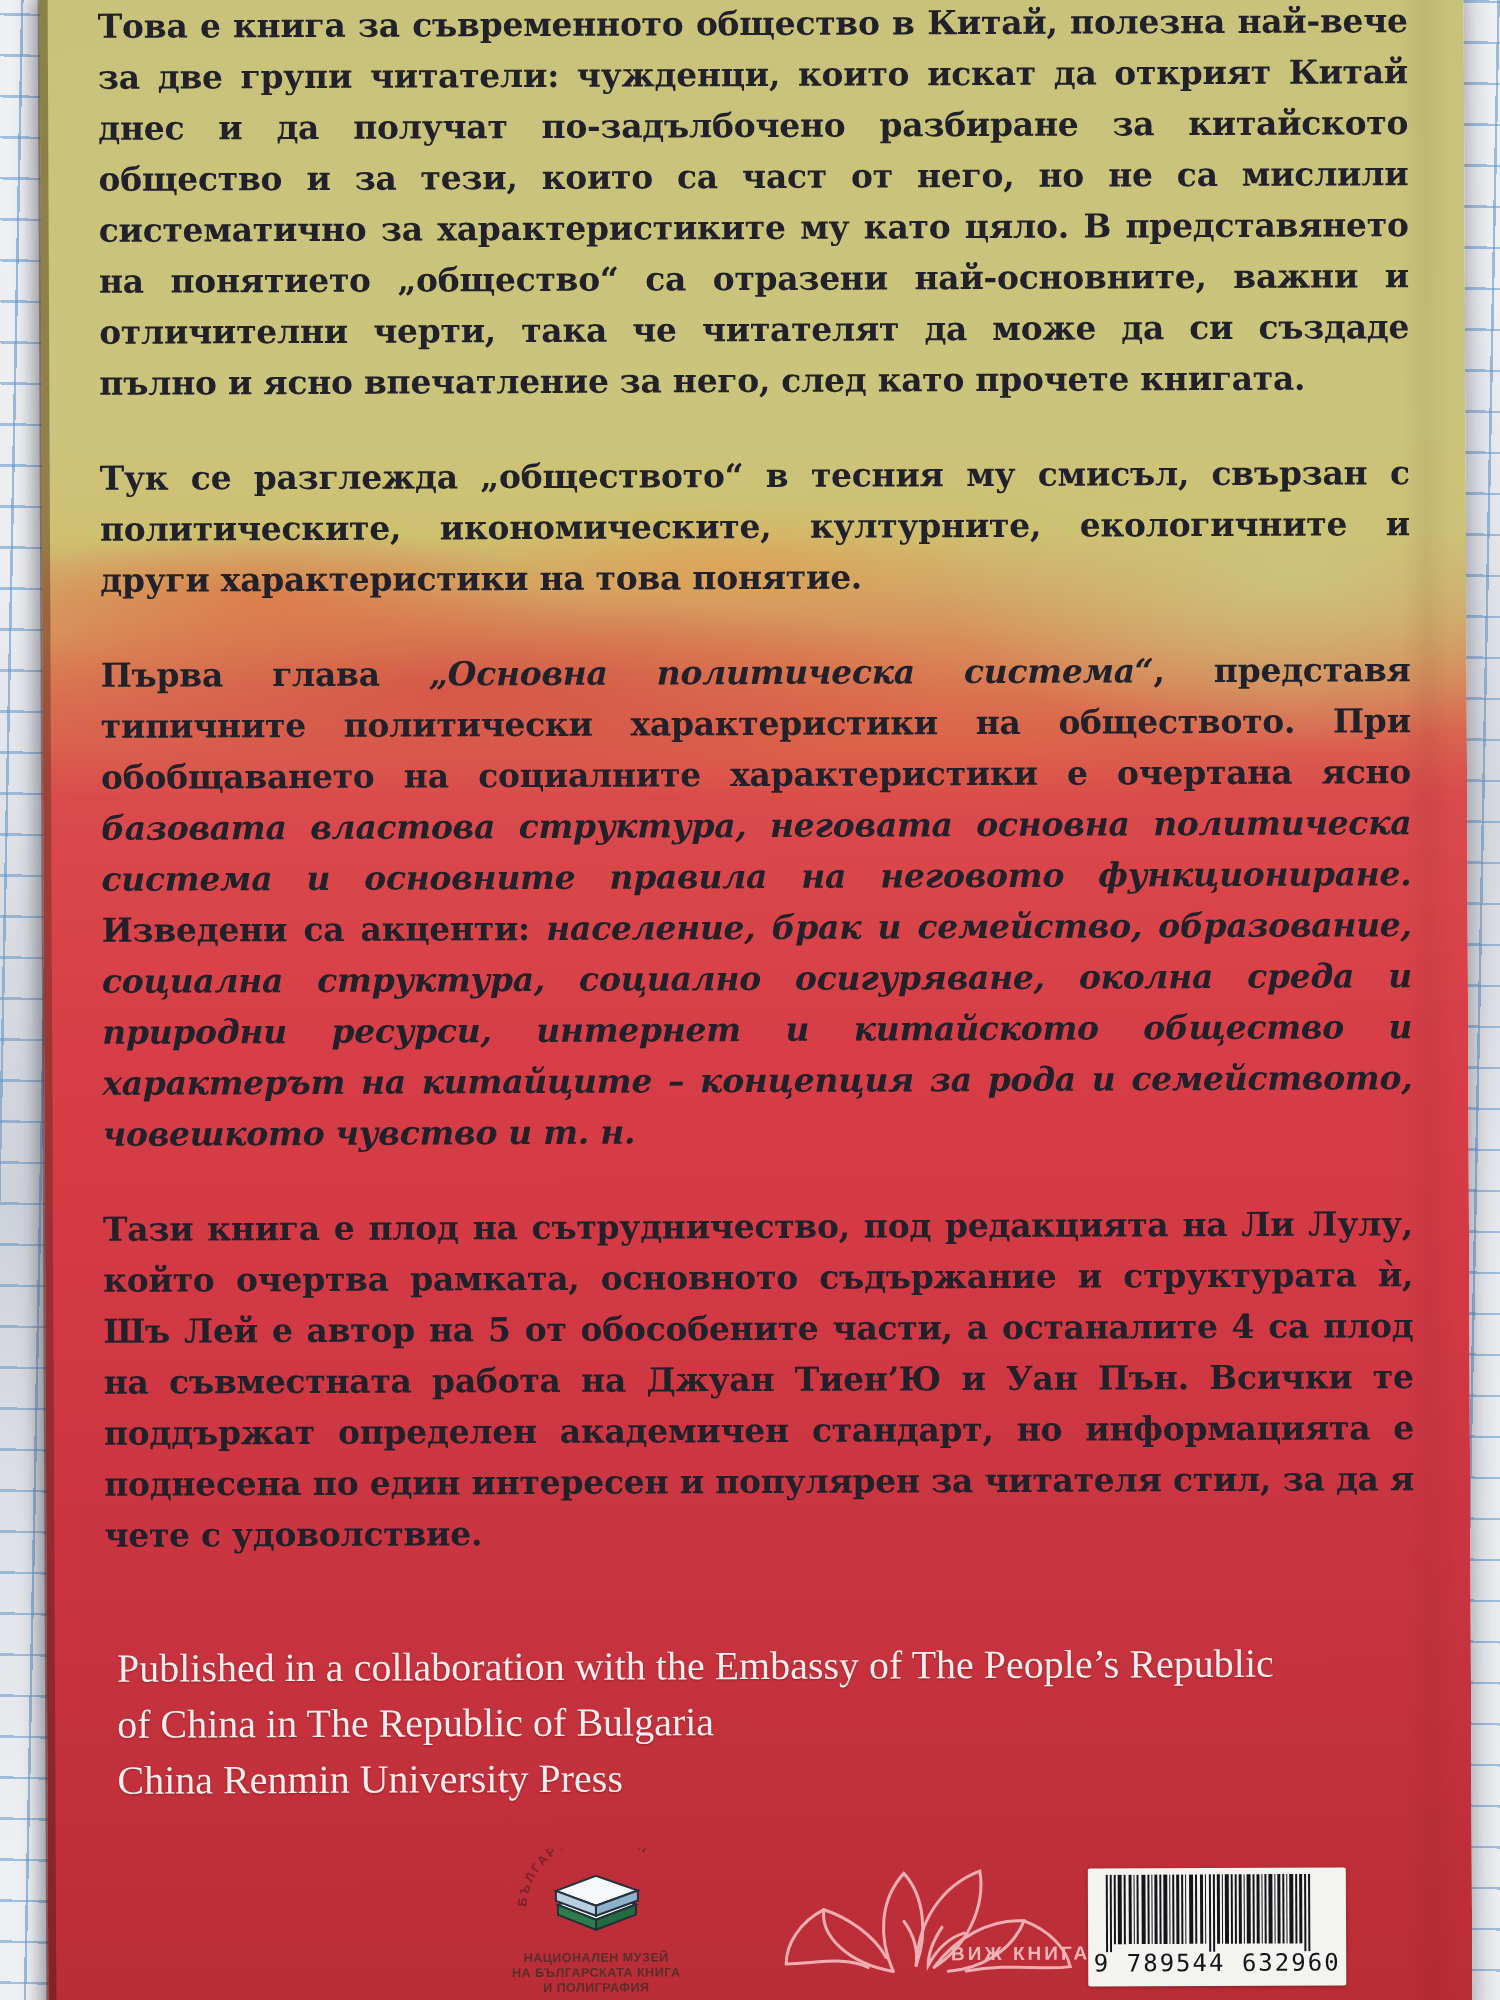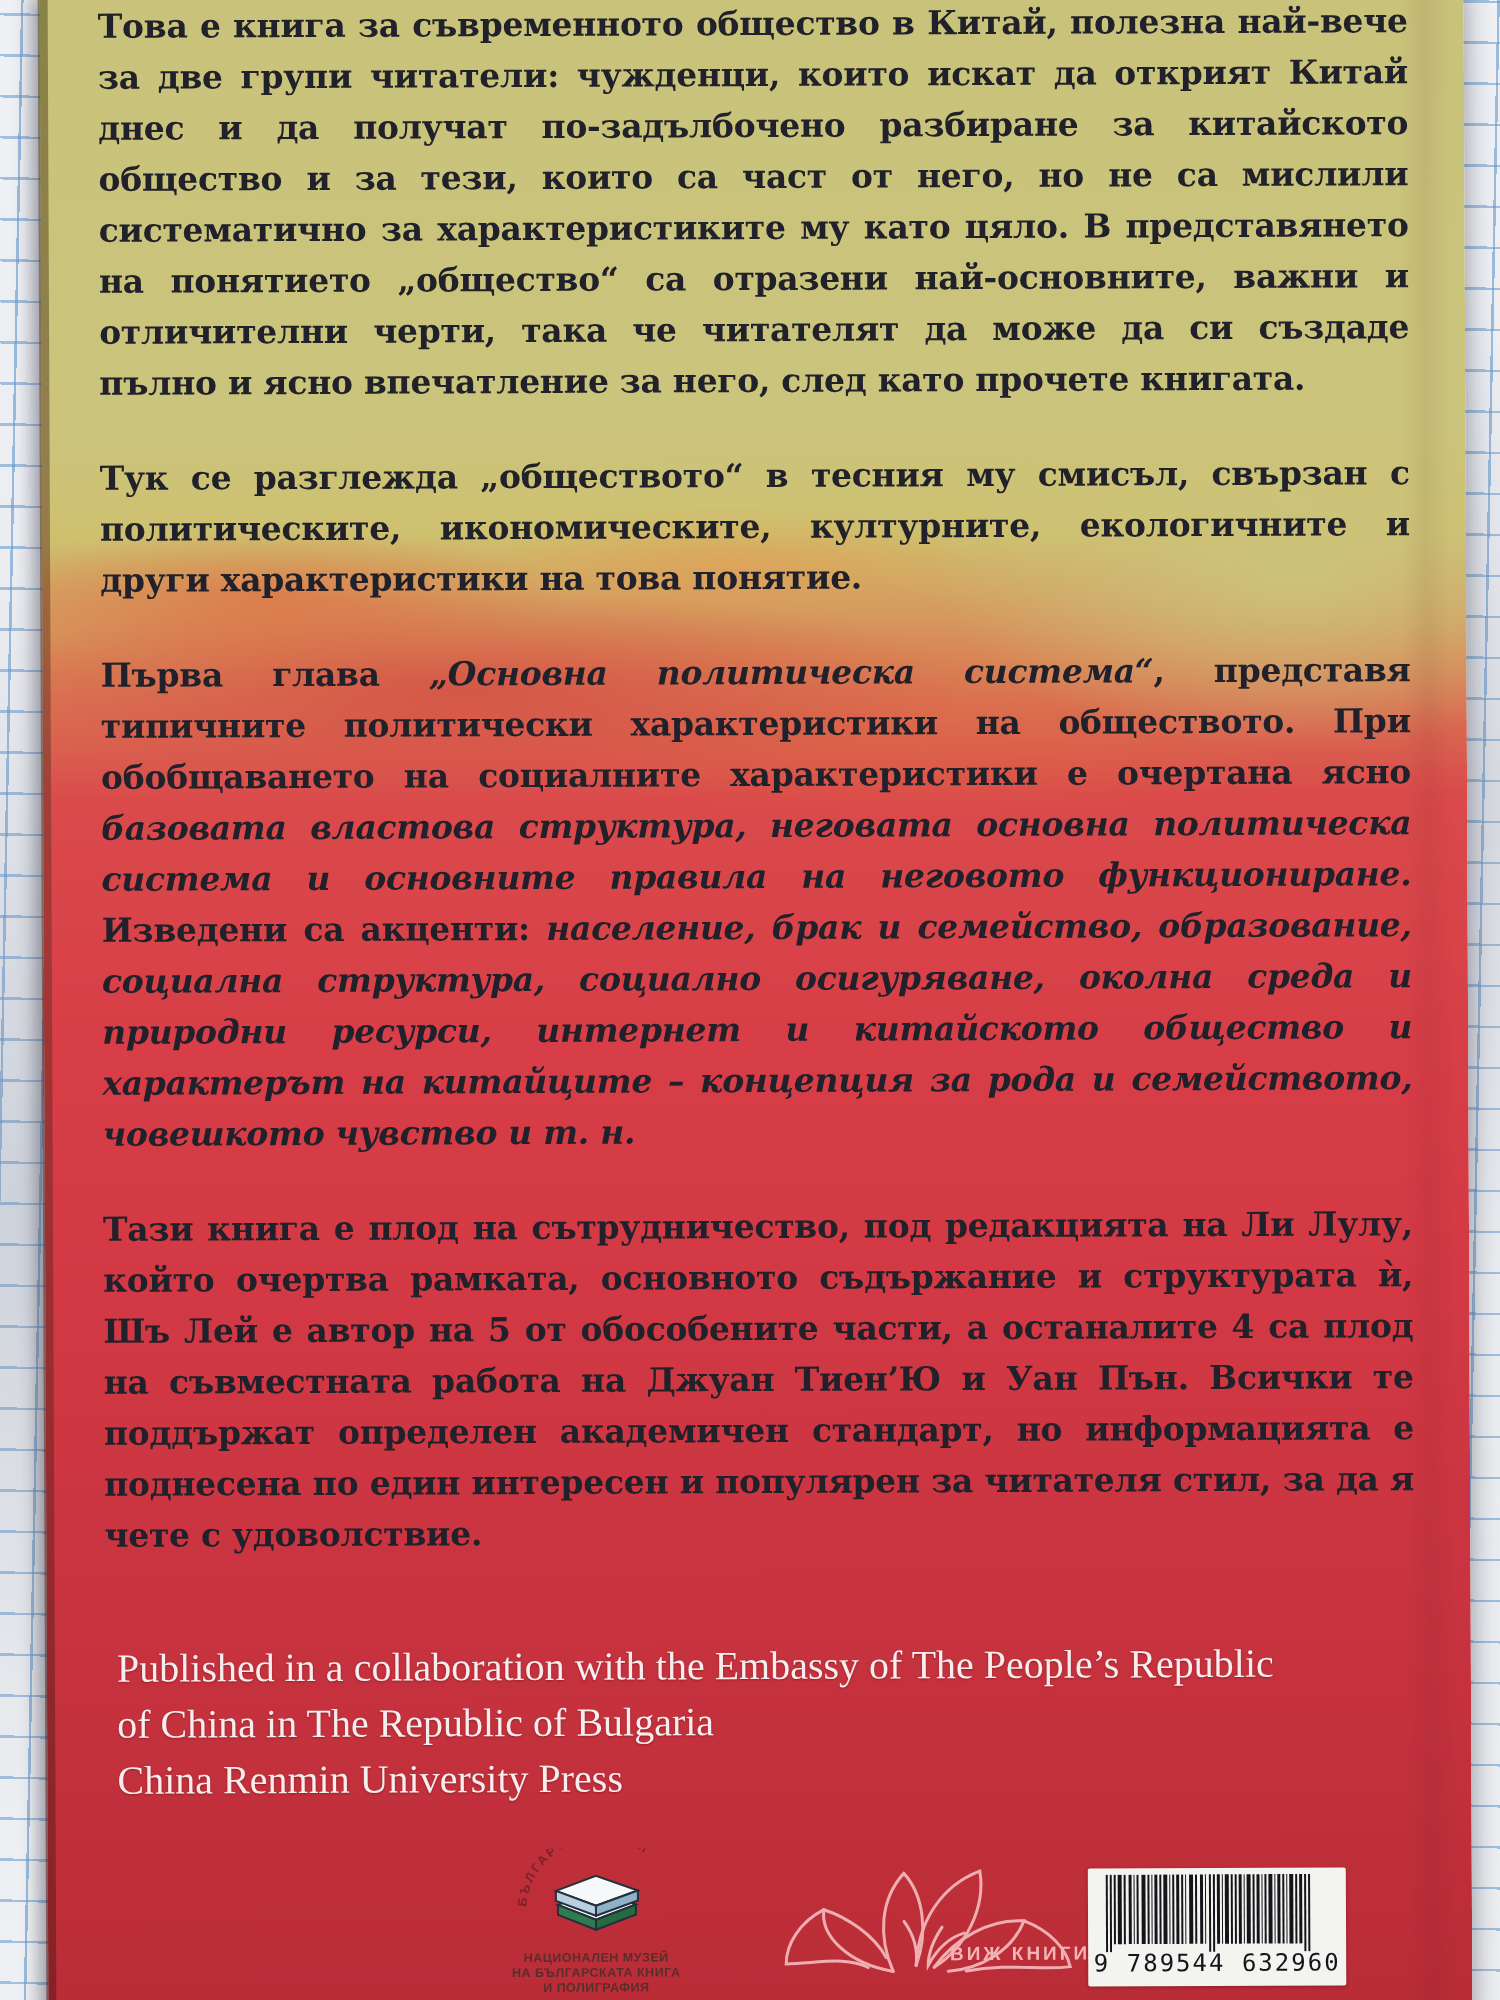--- a/index.html
+++ b/index.html
@@ -132,21 +132,21 @@
     <svg width="400" height="140" viewBox="0 0 400 140" fill="none" stroke="#f4babc" stroke-width="3" stroke-linecap="round" opacity="0.92">
       <path d="M165 120 C120 112 92 84 96 58 C120 66 146 84 158 106"></path>
       <path d="M165 120 C150 86 152 48 176 22 C196 44 200 82 188 114"></path>
       <path d="M188 114 C190 70 214 34 252 20 C258 56 238 96 206 116"></path>
       <path d="M206 116 C228 86 262 68 296 70 C284 100 252 118 220 120"></path>
       <path d="M96 58 C72 70 58 92 58 112 C86 112 118 104 140 116"></path>
       <path d="M296 70 C322 80 338 98 342 116 C314 120 282 112 238 120"></path>
       <path d="M176 70 C186 84 190 98 188 114"></path>
       <path d="M214 76 C206 88 200 102 200 114 C210 96 222 86 236 82"></path>
     </svg>
-    <span class="lotus-label">ВИЖ КНИГИ</span>
+    <span class="lotus-label">ВИЖ КНИГА</span>
   </div>
 
   <div class="barcode">
     <svg width="238" height="78" viewBox="0 0 240 78">
       <g fill="#14151a">
         <rect x="8" y="0" width="2" height="78"></rect>
           <rect x="12" y="0" width="2" height="78"></rect>
         <rect x="16" y="0" width="2" height="70"></rect>
           <rect x="20" y="0" width="4" height="70"></rect>
         <rect x="26" y="0" width="2" height="70"></rect>

